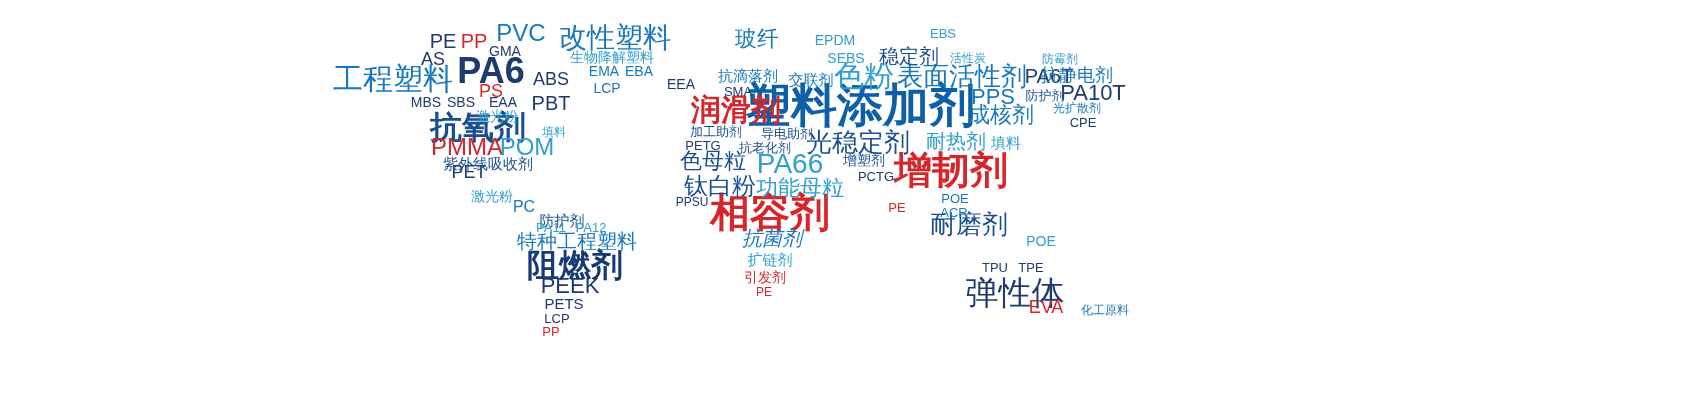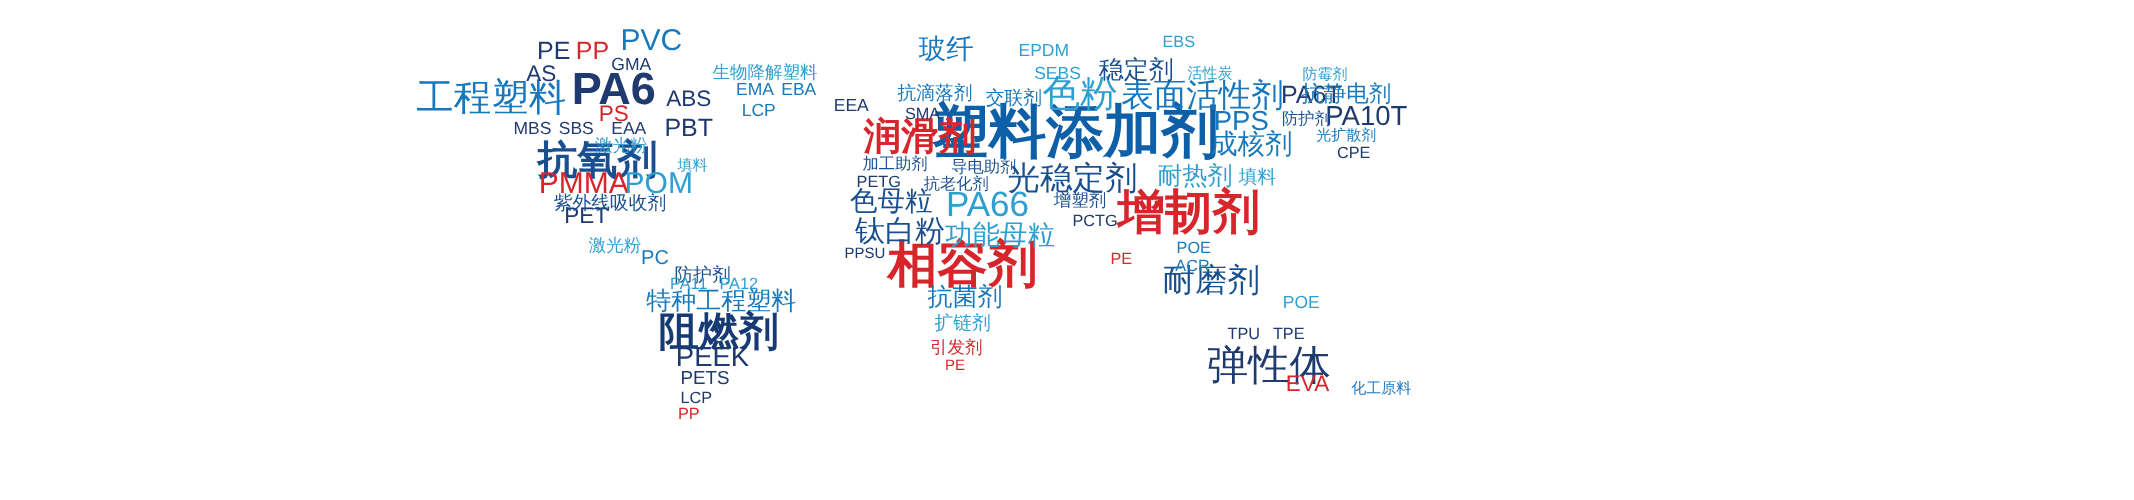--- a/index.html
+++ b/index.html
@@ -34,41 +34,42 @@
 
 <div id="cloud" style="width: 1707px; height: 400px; background: rgb(255, 255, 255);">
     <span class="word w-bold" style="left: 860px; top: 105px; font-size: 46px; color: rgb(13, 95, 168);">塑料添加剂</span>
     <span class="word w-bold" style="left: 770px; top: 212px; font-size: 40px; color: rgb(215, 38, 43);">相容剂</span>
     <span class="word w-bold" style="left: 951px; top: 170px; font-size: 38px; color: rgb(215, 38, 43);">增韧剂</span>
     <span class="word w-bold" style="left: 575px; top: 265px; font-size: 32px; color: rgb(21, 58, 116);">阻燃剂</span>
     <span class="word w-bold" style="left: 718px; top: 110px; font-size: 30px; color: rgb(215, 38, 43); margin-left: 18px;">润滑剂</span>
     <span class="word w-normal" style="left: 393px; top: 79px; font-size: 30px; color: rgb(24, 120, 189);">工程塑料</span>
     <span class="word w-bold" style="left: 491px; top: 71px; font-size: 36px; color: rgb(31, 58, 110);">PA6</span>
     <span class="word w-bold" style="left: 478px; top: 127px; font-size: 32px; color: rgb(26, 79, 143);">抗氧剂</span>
+    <span class="word w-normal" style="left: 615px; top: 38px; font-size: 28px; color: rgb(24, 120, 189);">改性塑料</span>
     <span class="word w-normal" style="left: 864px; top: 76px; font-size: 30px; color: rgb(47, 159, 208);">色粉</span>
     <span class="word w-normal" style="left: 962px; top: 76px; font-size: 26px; color: rgb(24, 120, 189);">表面活性剂</span>
     <span class="word w-normal" style="left: 858px; top: 142px; font-size: 26px; color: rgb(26, 79, 143);">光稳定剂</span>
     <span class="word w-normal" style="left: 790px; top: 164px; font-size: 28px; color: rgb(47, 159, 208);">PA66</span>
     <span class="word w-normal" style="left: 1015px; top: 292px; font-size: 33px; color: rgb(31, 58, 110);">弹性体</span>
     <span class="word w-normal" style="left: 969px; top: 224px; font-size: 26px; color: rgb(26, 79, 143);">耐磨剂</span>
     <span class="word w-normal" style="left: 467px; top: 147px; font-size: 24px; color: rgb(215, 38, 43);">PMMA</span>
     <span class="word w-normal" style="left: 527px; top: 147px; font-size: 24px; color: rgb(47, 159, 208);">POM</span>
     <span class="word w-normal" style="left: 521px; top: 33px; font-size: 24px; color: rgb(24, 120, 189);">PVC</span>
     <span class="word w-normal" style="left: 720px; top: 186px; font-size: 24px; color: rgb(26, 79, 143);">钛白粉</span>
     <span class="word w-normal" style="left: 713px; top: 161px; font-size: 22px; color: rgb(26, 79, 143);">色母粒</span>
     <span class="word w-normal" style="left: 800px; top: 188px; font-size: 22px; color: rgb(47, 159, 208);">功能母粒</span>
     <span class="word w-normal" style="left: 577px; top: 241px; font-size: 20px; color: rgb(24, 120, 189);">特种工程塑料</span>
     <span class="word w-normal" style="left: 1093px; top: 93px; font-size: 22px; color: rgb(31, 58, 110);">PA10T</span>
     <span class="word w-normal" style="left: 570px; top: 286px; font-size: 22px; color: rgb(31, 58, 110);">PEEK</span>
     <span class="word w-normal" style="left: 993px; top: 97px; font-size: 22px; color: rgb(24, 120, 189);">PPS</span>
     <span class="word w-normal" style="left: 1001px; top: 115px; font-size: 22px; color: rgb(24, 120, 189);">成核剂</span>
     <span class="word w-normal" style="left: 757px; top: 39px; font-size: 22px; color: rgb(24, 120, 189);">玻纤</span>
     <span class="word w-normal" style="left: 909px; top: 56px; font-size: 20px; color: rgb(26, 79, 143);">稳定剂</span>
     <span class="word w-normal" style="left: 956px; top: 141px; font-size: 20px; color: rgb(47, 159, 208);">耐热剂</span>
-    <span class="word w-normal" style="left: 772px; top: 238px; font-size: 20px; color: rgb(24, 120, 189);">抗菌剂</span>
+    <span class="word w-normal" style="left: 772px; top: 238px; font-size: 20px; color: rgb(24, 120, 189); font-style: italic;">抗菌剂</span>
     <span class="word w-normal" style="left: 1022px; top: 76px; font-size: 20px; color: rgb(31, 58, 110); margin-left: 27px;">PA6T</span>
     <span class="word w-normal" style="left: 1077px; top: 75px; font-size: 18px; color: rgb(24, 120, 189);">抗静电剂</span>
     <span class="word w-normal" style="left: 551px; top: 103px; font-size: 20px; color: rgb(31, 58, 110);">PBT</span>
     <span class="word w-normal" style="left: 491px; top: 91px; font-size: 18px; color: rgb(215, 38, 43);">PS</span>
     <span class="word w-normal" style="left: 469px; top: 172px; font-size: 18px; color: rgb(31, 58, 110);">PET</span>
     <span class="word w-normal" style="left: 443px; top: 41px; font-size: 20px; color: rgb(31, 58, 110);">PE</span>
     <span class="word w-normal" style="left: 474px; top: 41px; font-size: 20px; color: rgb(215, 38, 43);">PP</span>
     <span class="word w-normal" style="left: 433px; top: 59px; font-size: 18px; color: rgb(31, 58, 110);">AS</span>
     <span class="word w-normal" style="left: 551px; top: 79px; font-size: 18px; color: rgb(31, 58, 110);">ABS</span>
     <span class="word w-normal" style="left: 505px; top: 51px; font-size: 14px; color: rgb(31, 58, 110);">GMA</span>

